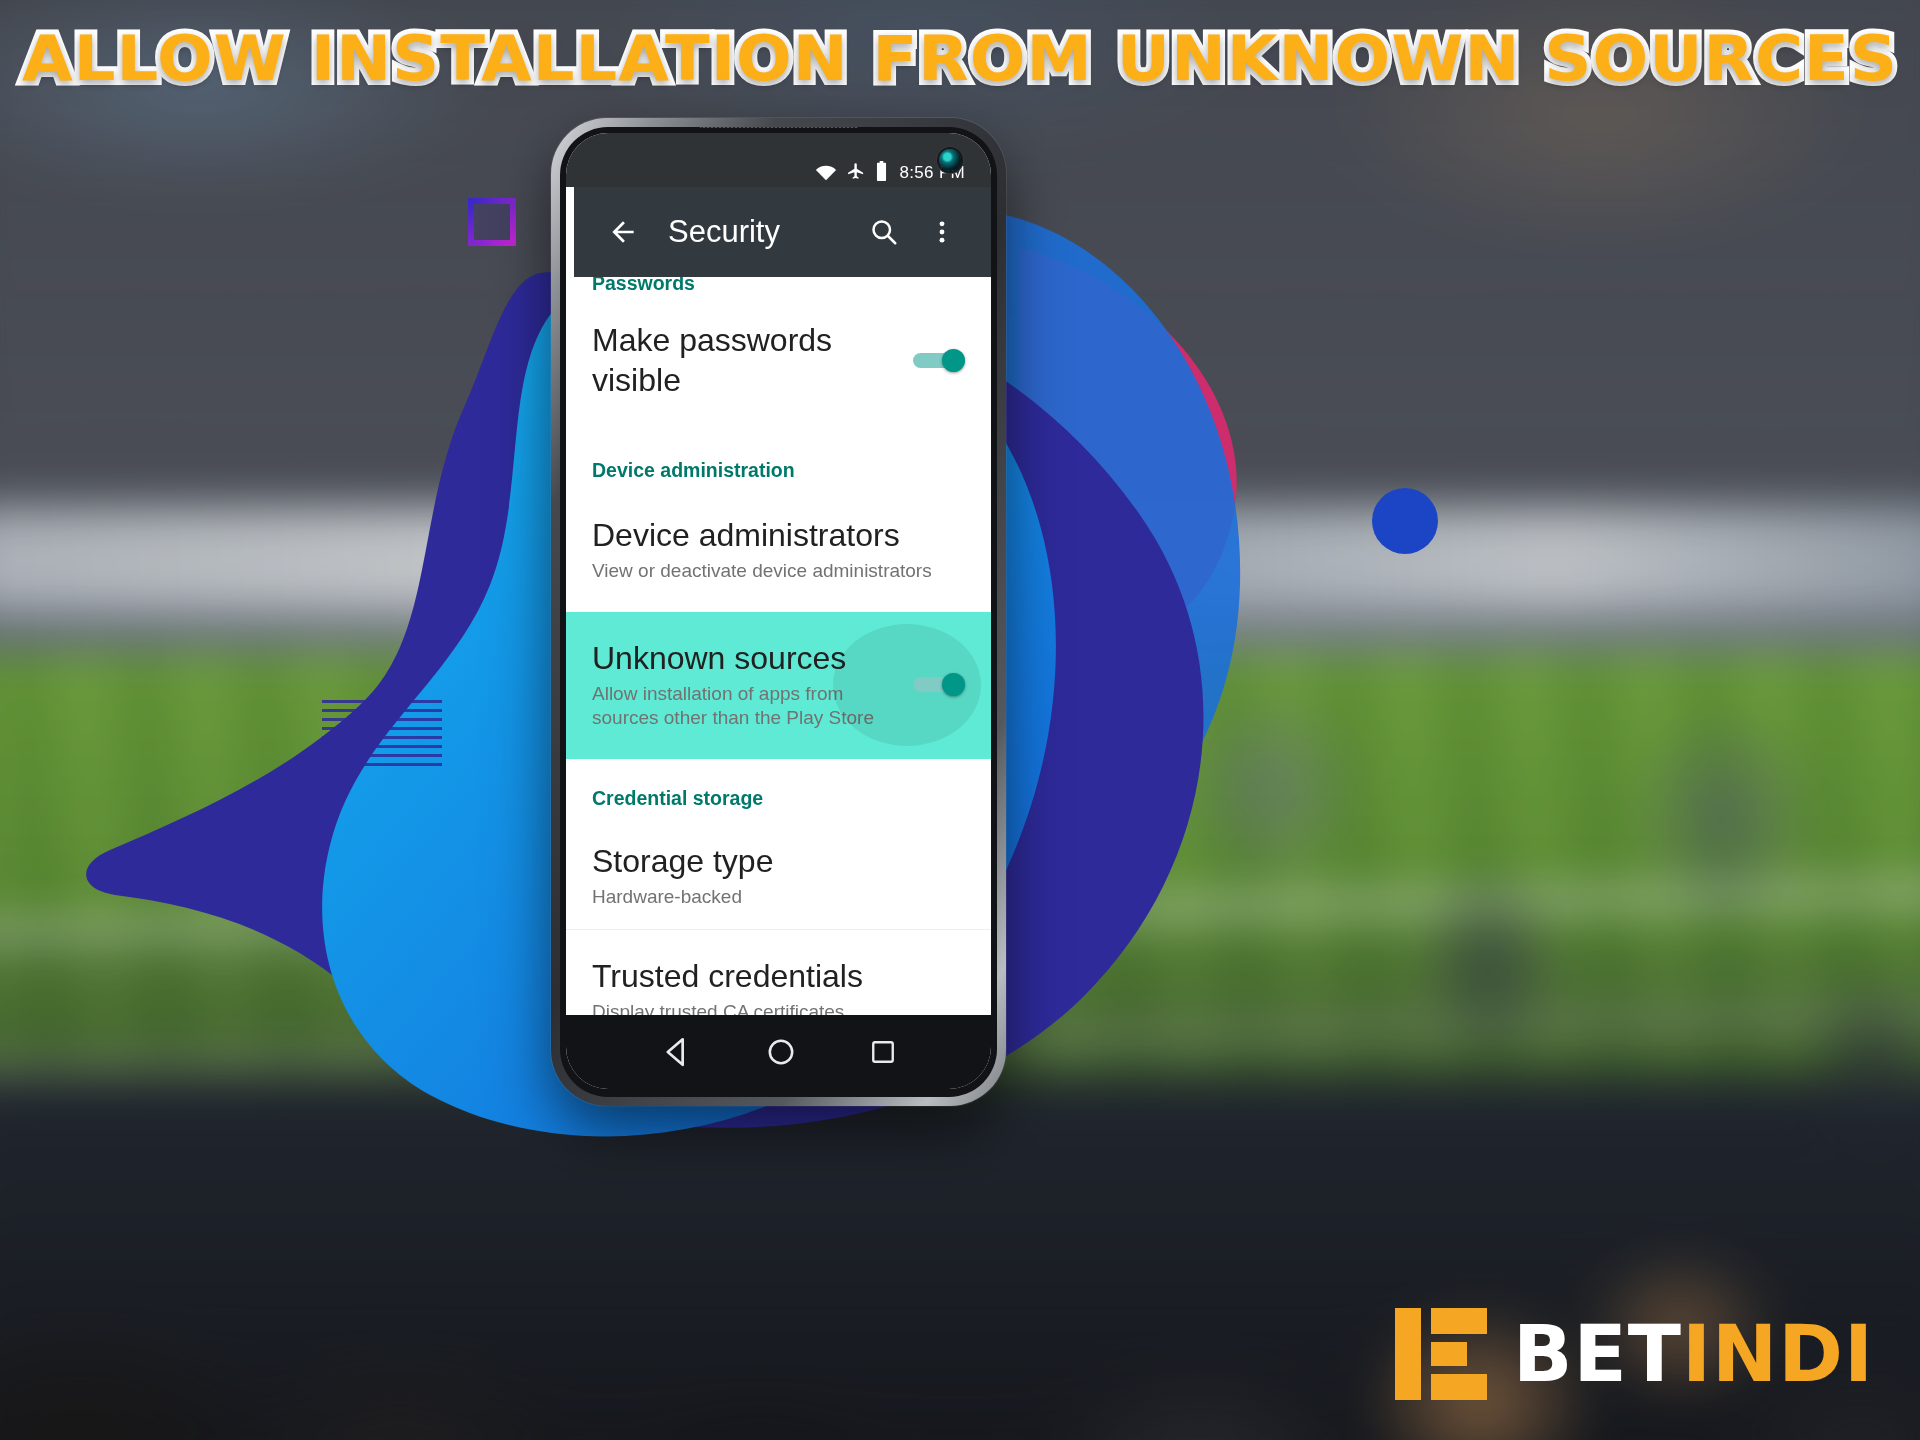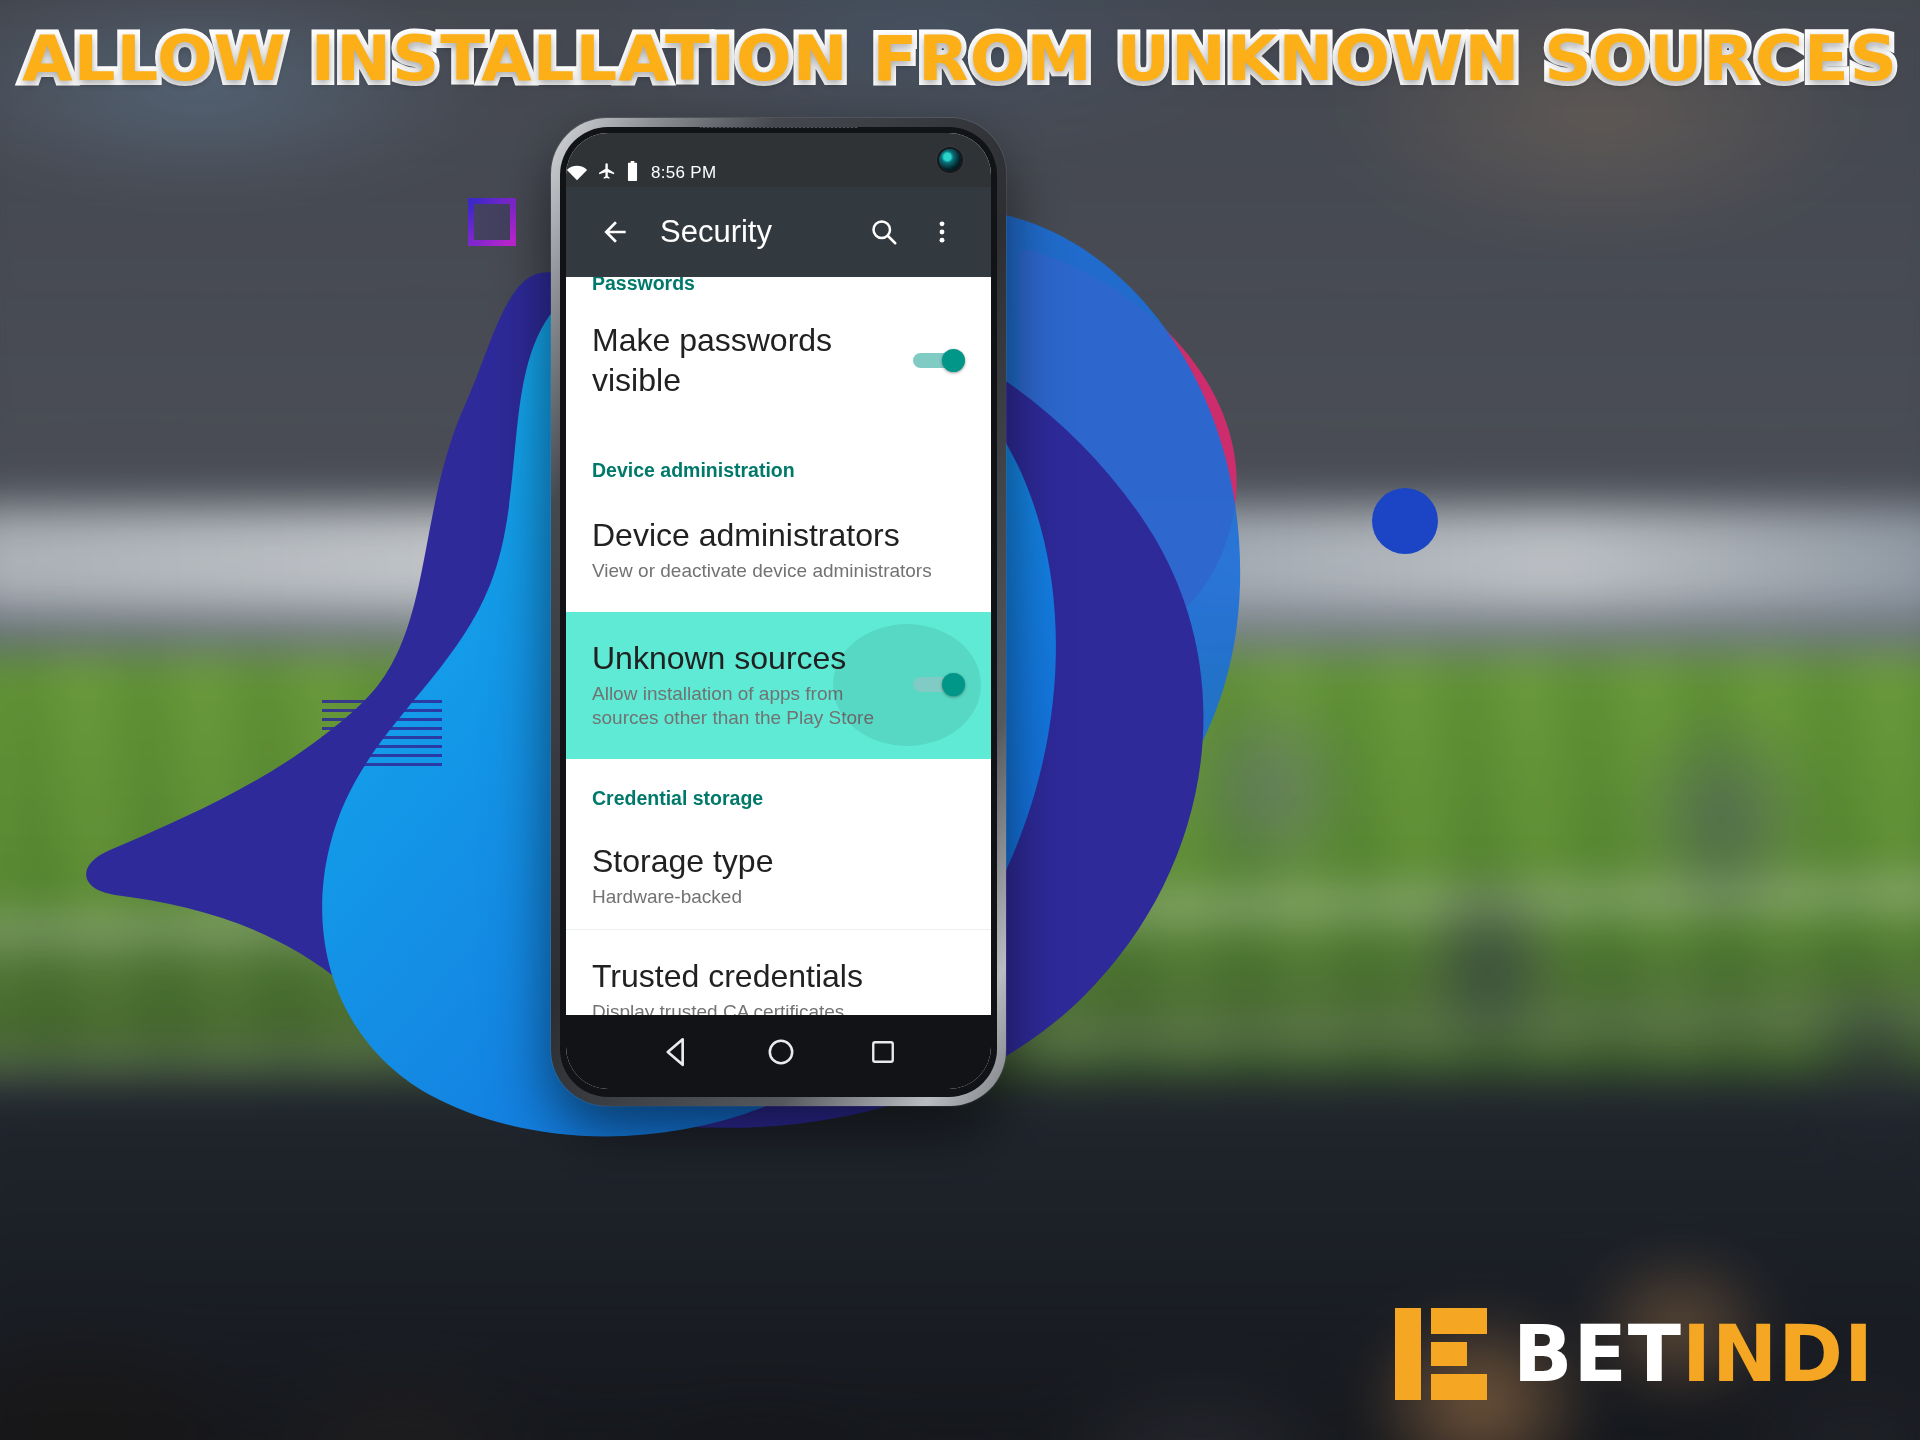--- a/index.html
+++ b/index.html
@@ -162,34 +162,35 @@
     position:absolute; right:36px; top:22px;
     width:22px; height:22px; border-radius:50%;
     background:radial-gradient(circle at 38% 36%, #2ad4c9 0 18%, #0b6f79 30%, #05232a 62%, #000 100%);
     box-shadow:0 0 0 2px #16181b, 0 0 0 3px #35383d;
     z-index:6;
   }
 
   
   #statusbar {
     height:54px; background:#2f3336; flex:0 0 auto;
-    display:flex; align-items:flex-end; 
+    display:flex; align-items:flex-end; justify-content:flex-end;
     padding:0 26px 6px 0; gap:9px;
   }
   #statusbar .sb-icon { display:block; }
   #sb-time {
     color:#fff; font-size:17px; font-weight:400; letter-spacing:.3px;
     margin-left:3px; line-height:1;
   }
 
   
   #appbar {
     height:90px; background:#37474F; flex:0 0 auto;
     display:flex; align-items:center; padding:0 22px; gap:4px;
     position:relative;
+    margin-left:8px;
   }
   #appbar.abar { background:#323a3f; }
   .ab-btn {
     width:54px; height:54px; display:flex; align-items:center; justify-content:center;
     flex:0 0 auto;
   }
   #appbar-title {
     color:#ffffff; font-size:31px; font-weight:400; margin-left:14px;
     white-space:nowrap; flex:1 1 auto;
   }

